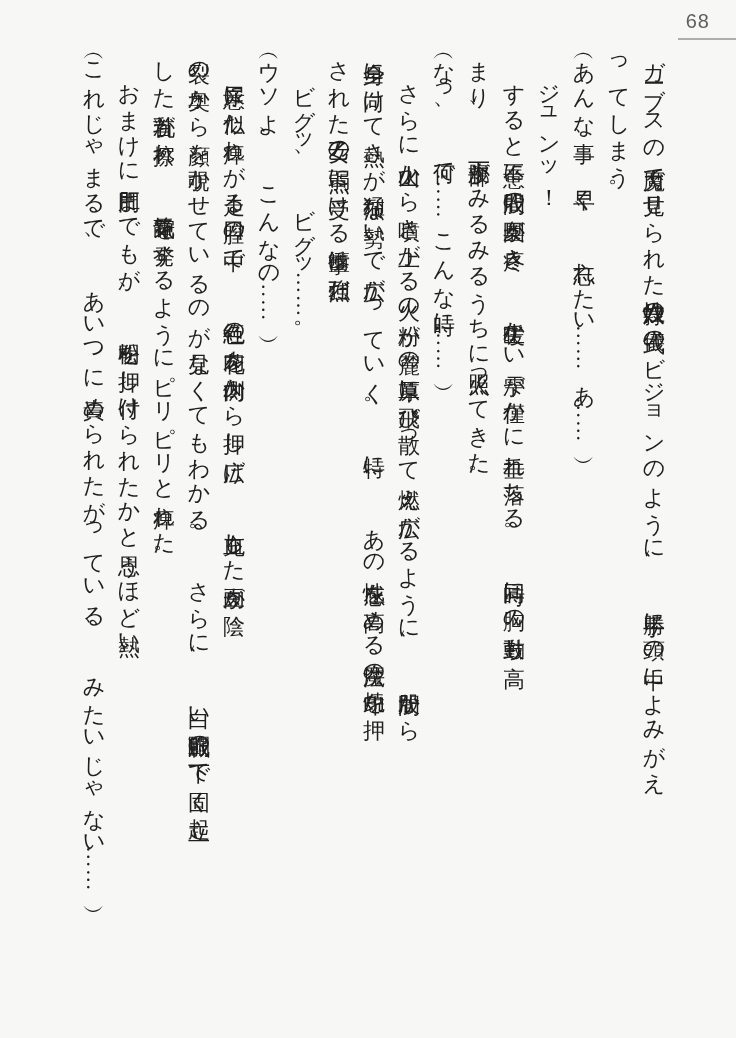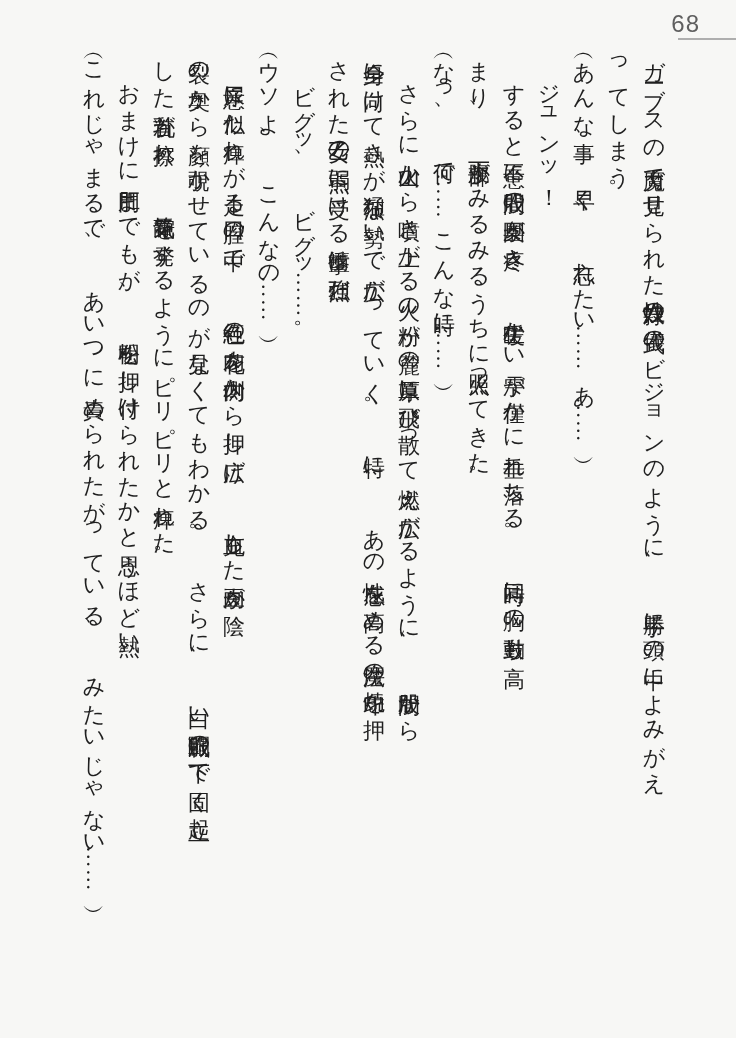--- a/index.html
+++ b/index.html
@@ -17,23 +17,23 @@
   .folio {
     position: absolute;
     top: 0;
     right: 0;
     width: 90px;
     height: 46px;
   }
   .page-number {
     position: absolute;
     top: 10px;
-    right: 36px;
+    right: 26px;
     font-family: "Liberation Sans", "DejaVu Sans", sans-serif;
-    font-size: 24px;
+    font-size: 20px;
     color: #5f5f5f;
     letter-spacing: 1px;
   }
   .page-number-rule {
     position: absolute;
     top: 38px;
     right: 0;
     width: 58px;
     height: 2px;
     background: #aeaeae;

